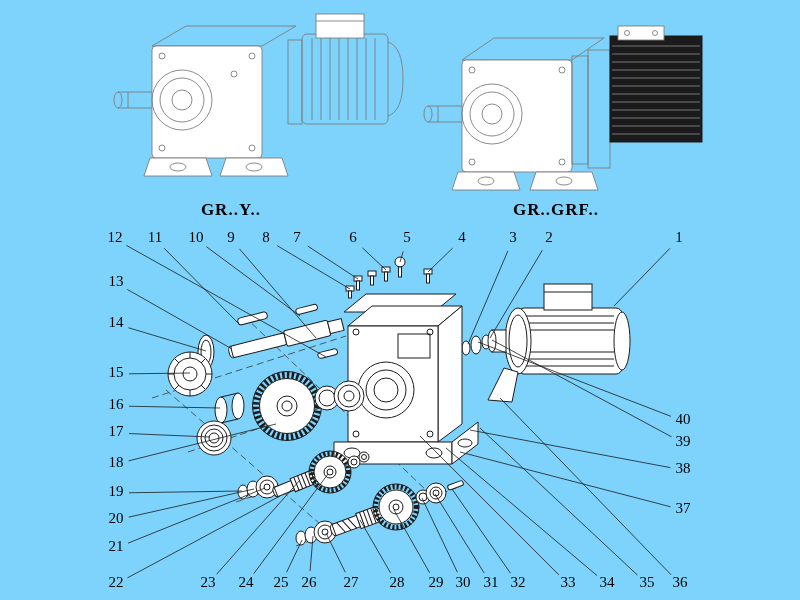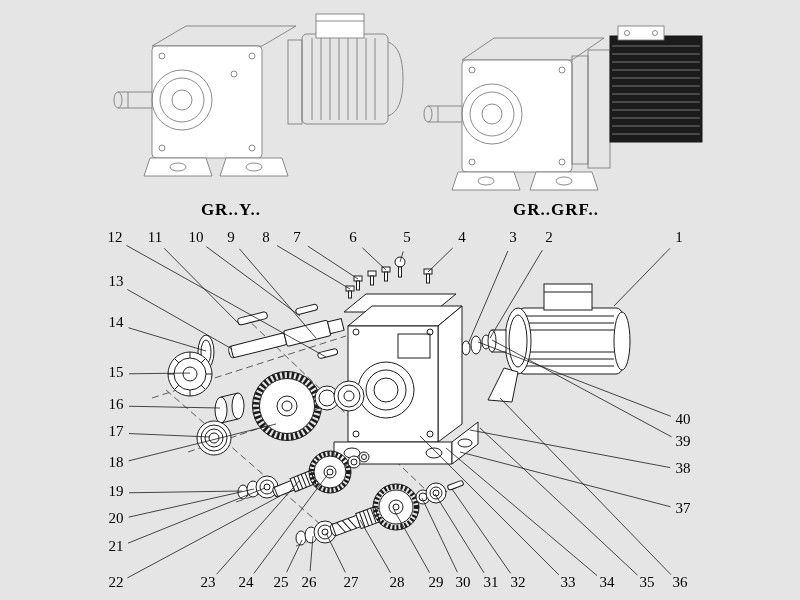--- a/index.html
+++ b/index.html
@@ -1,16 +1,16 @@
 <!DOCTYPE html>
 <html><head>
 <meta charset="utf-8">
 <style>
   html,body{margin:0;padding:0;background:#fff;}
-  .page{position:relative;width:800px;height:600px;background:#e5e5e5;overflow:hidden;
+  .page{position:relative;width:800px;height:600px;background:#7dd3fc;overflow:hidden;
         font-family:"Liberation Serif",serif;}
   svg{position:absolute;left:0;top:0;}
   .illus{stroke:#7e7e7e;stroke-width:0.9;fill:none;}
   .illusf{stroke:#7e7e7e;stroke-width:0.9;fill:#fff;}
   .dark{fill:#1b1b1b;stroke:#1b1b1b;}
   .fin{stroke:#777;stroke-width:1;}
   .ex{stroke:#1c1c1c;stroke-width:1;fill:none;}
   .exf{stroke:#1c1c1c;stroke-width:1;fill:#fff;}
   .teeth{stroke:#1c1c1c;fill:none;}
   .dash{stroke:#3a3a3a;stroke-width:0.8;fill:none;stroke-dasharray:7 4;}

